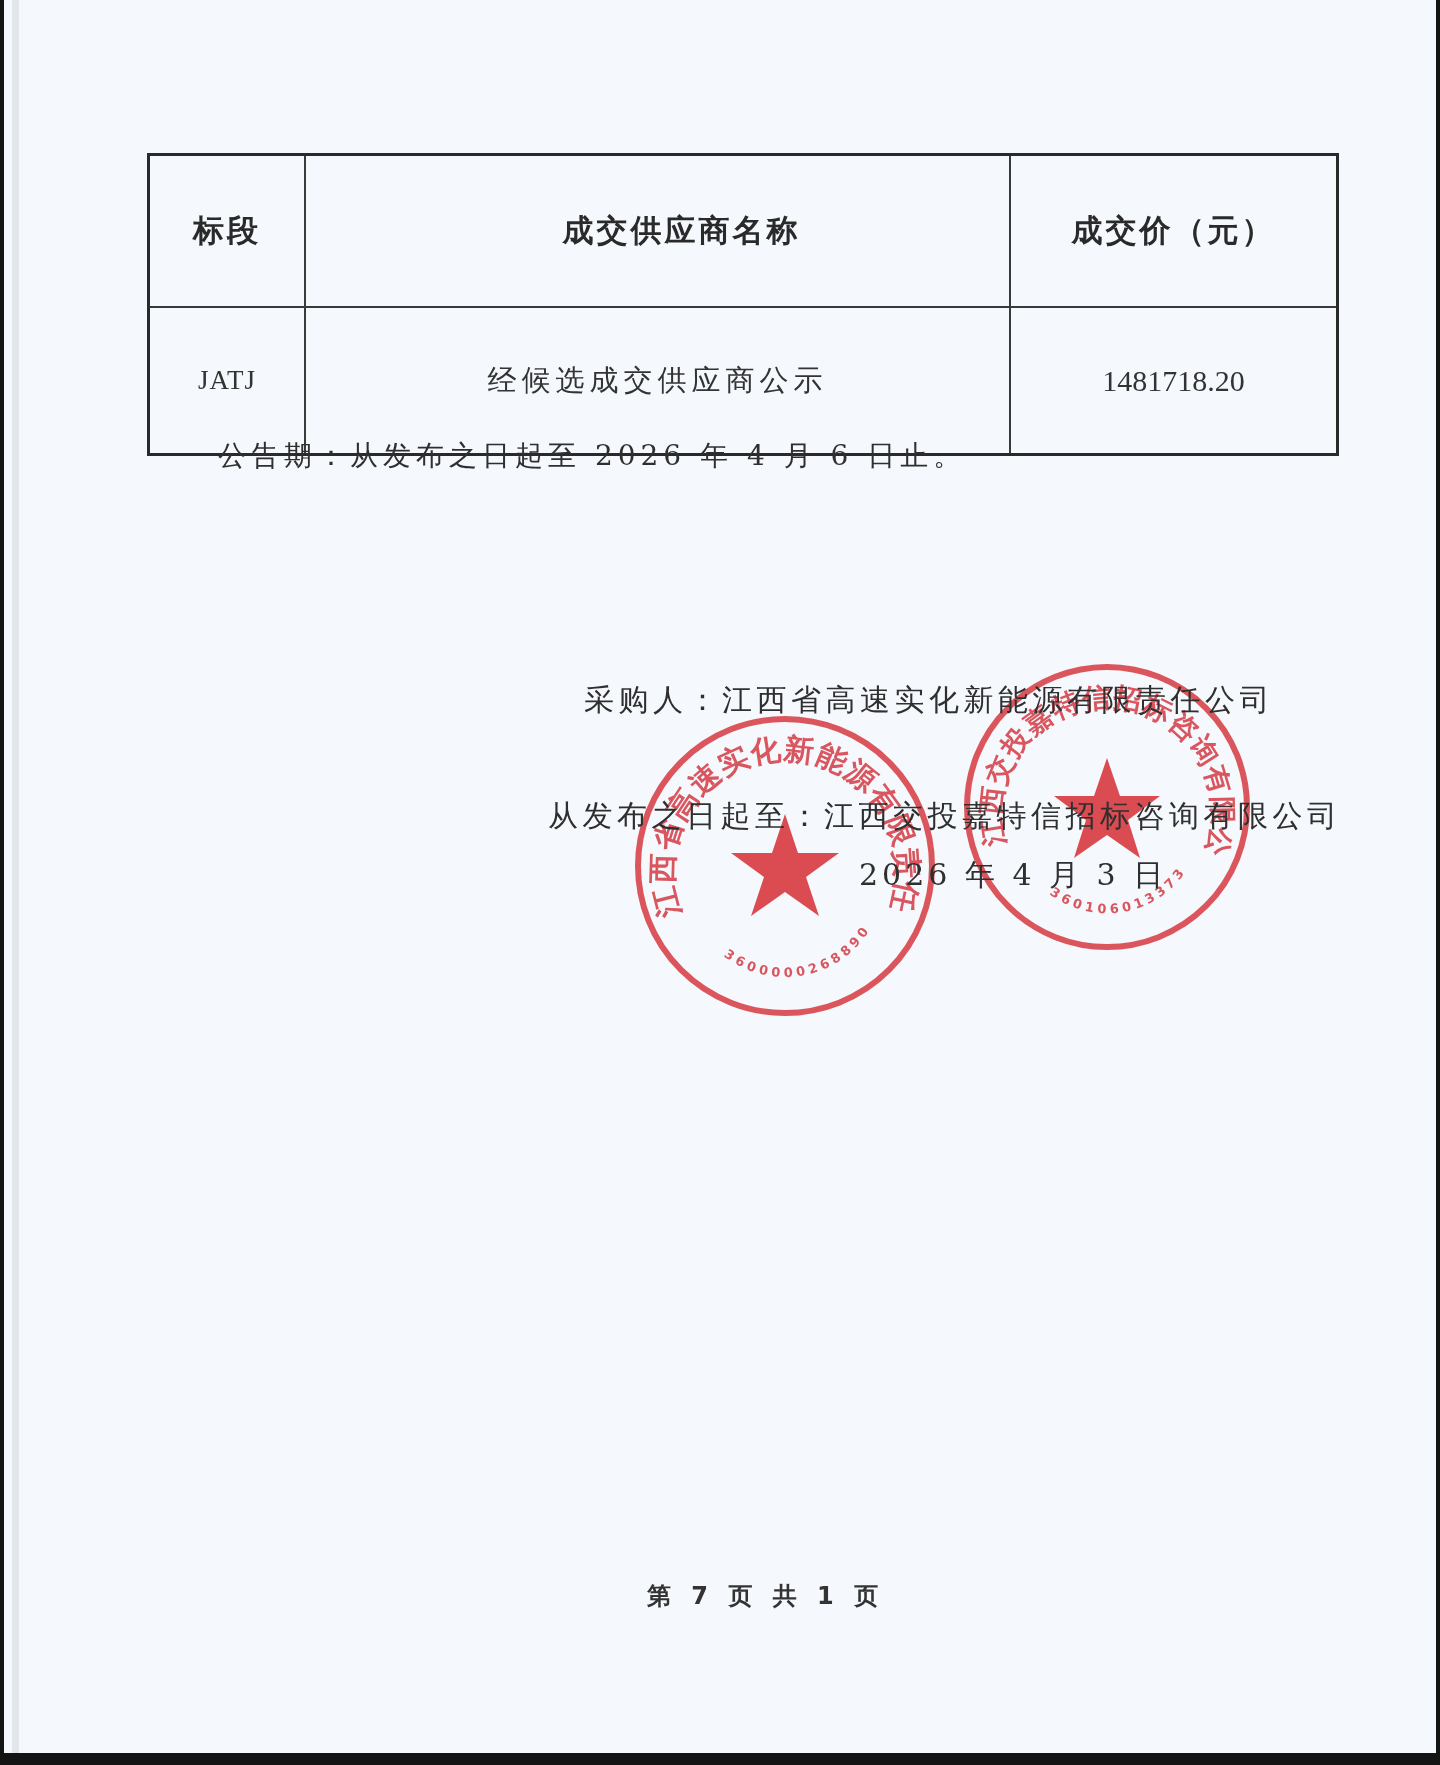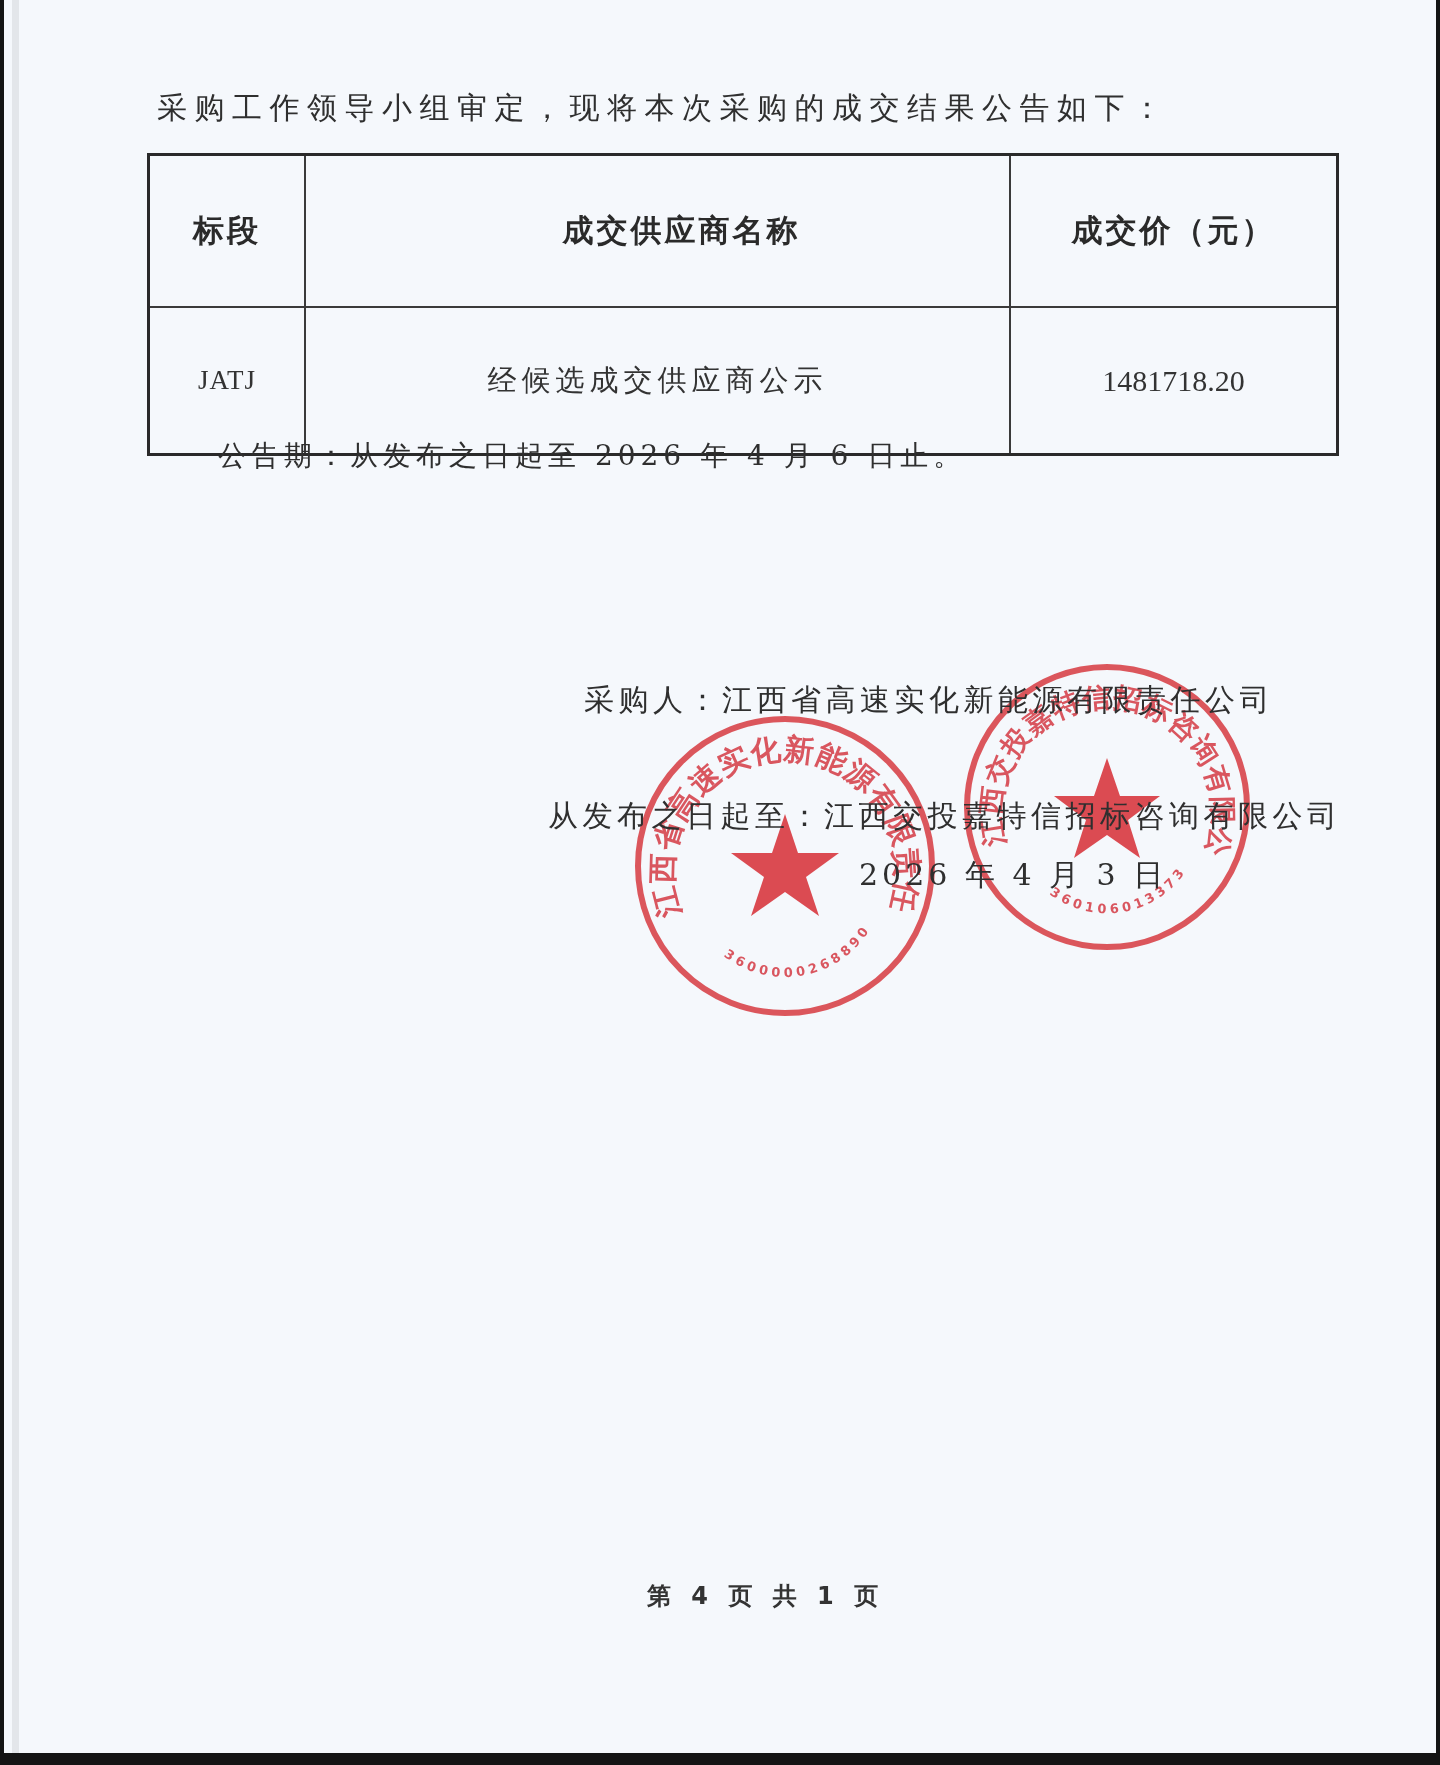--- a/index.html
+++ b/index.html
@@ -21,21 +21,20 @@
   .star { fill:rgba(214,45,52,0.85); }
   .footer { position:absolute; left:643px; top:1580px; font-size:24px; font-weight:bold; letter-spacing:6px; color:#333;
             font-family:"DejaVu Sans", sans-serif; white-space:nowrap; }
 </style>
 </head>
 <body>
 
 <div class="page">
   <div class="edge"></div>
 
-  <div class="para" style="left:153px; top:90px;">采购工作领导小组审定，现将本次采购的成交结果公告如下：</div>
 
   <table class="result">
     <tbody>
         <tr class="hdr">
       <td style="width:154px;">标段</td>
       <td style="width:655px;padding-left:48px;">成交供应商名称</td>
       <td>成交价（元）</td>
     </tr>
     <tr class="row">
       <td class="code">JATJ</td>
@@ -72,14 +71,14 @@
         </defs>
       <text class="sealtxt" font-size="13" letter-spacing="4"><textPath href="#arcR2" startOffset="18%">3601060133730</textPath></text>
       <polygon class="star" points="137,88 150,126 190,126 158,150 170,188 137,165 104,188 116,150 84,126 124,126"></polygon>
     </svg>
   </div>
 
   <div class="para" style="left:580px; top:682px; letter-spacing:4.5px; font-size:30px;">采购人：江西省高速实化新能源有限责任公司</div>
   <div class="para" style="left:544px; top:798px; letter-spacing:4.5px; font-size:30px;">从发布之日起至：江西交投嘉特信招标咨询有限公司</div>
   <div class="para" style="left:855px; top:857px; letter-spacing:4px; font-size:30px;text-align:right;">2026 年 4 月 3 日</div>
 
-  <div class="footer">第 4 页 共 1 页</div>
+  <div class="footer">第 7 页 共 1 页</div>
 </div>
 
 </body></html>

